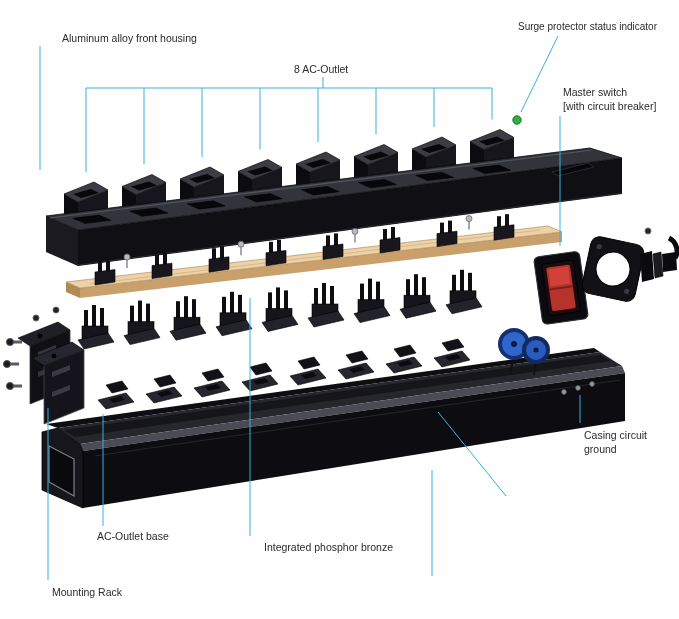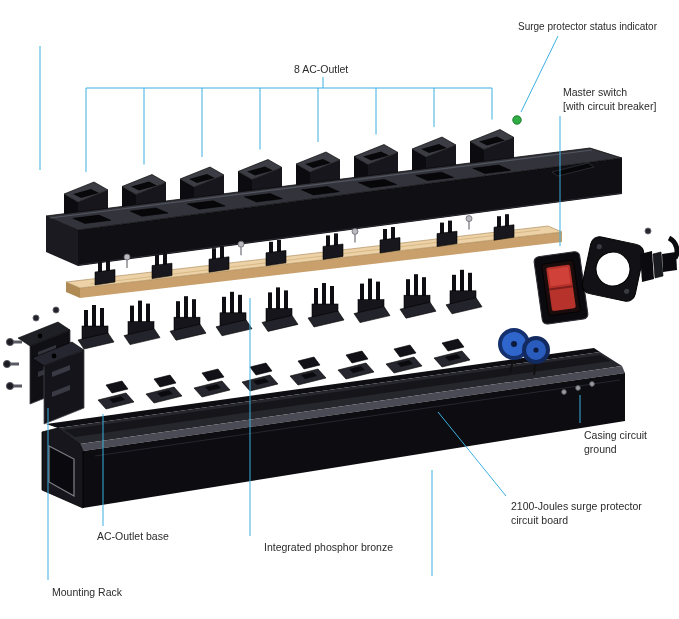--- a/index.html
+++ b/index.html
@@ -333,32 +333,29 @@
     <line class="ld" x1="560" y1="116" x2="560" y2="246" style="stroke: rgb(59, 176, 224);"></line>
     <line class="ld" x1="580" y1="423" x2="580" y2="395" style="stroke: rgb(59, 176, 224);"></line>
     <line class="ld" x1="506" y1="496" x2="438" y2="412" style="stroke: rgb(59, 176, 224);"></line>
     <line class="ld" x1="103" y1="526" x2="103" y2="414" style="stroke: rgb(59, 176, 224);"></line>
     <line class="ld" x1="250" y1="536" x2="250" y2="298" style="stroke: rgb(59, 176, 224);"></line>
     <line class="ld" x1="48" y1="580" x2="48" y2="408" style="stroke: rgb(59, 176, 224);"></line>
     <line class="ld" x1="432" y1="576" x2="432" y2="470" style="stroke: rgb(59, 176, 224);"></line>
   </g>
 </svg>
 
+  <div class="lbl" style="left:62px;top:31px">Aluminum alloy front housing</div>
   <div class="lbl" style="left:294px;top:62px">8 AC-Outlet</div>
   <div class="lbl sm" style="left:518px;top:20px">Surge protector status indicator</div>
   <div class="lbl" style="left:563px;top:85px">
     <div>Master switch</div>
     <div>[with circuit breaker]</div>
   </div>
   <div class="lbl" style="left:584px;top:428px">
     <div>Casing circuit</div>
     <div>ground</div>
   </div>
-  <div class="lbl" style="left:511px;top:499px">
-    <div>2100-Joules surge protector</div>
-    <div>circuit board</div>
-  </div>
   <div class="lbl" style="left:97px;top:529px">AC-Outlet base</div>
   <div class="lbl" style="left:264px;top:540px">
     <div>Integrated phosphor bronze</div>
   </div>
   <div class="lbl" style="left:52px;top:585px">Mounting Rack</div>
 </div>
 
 </body></html>

